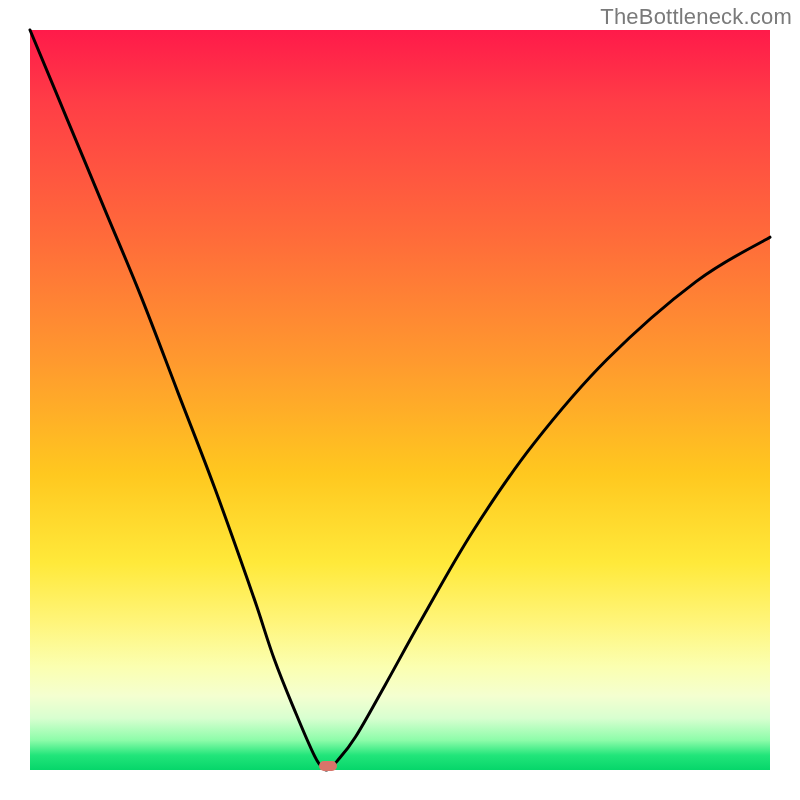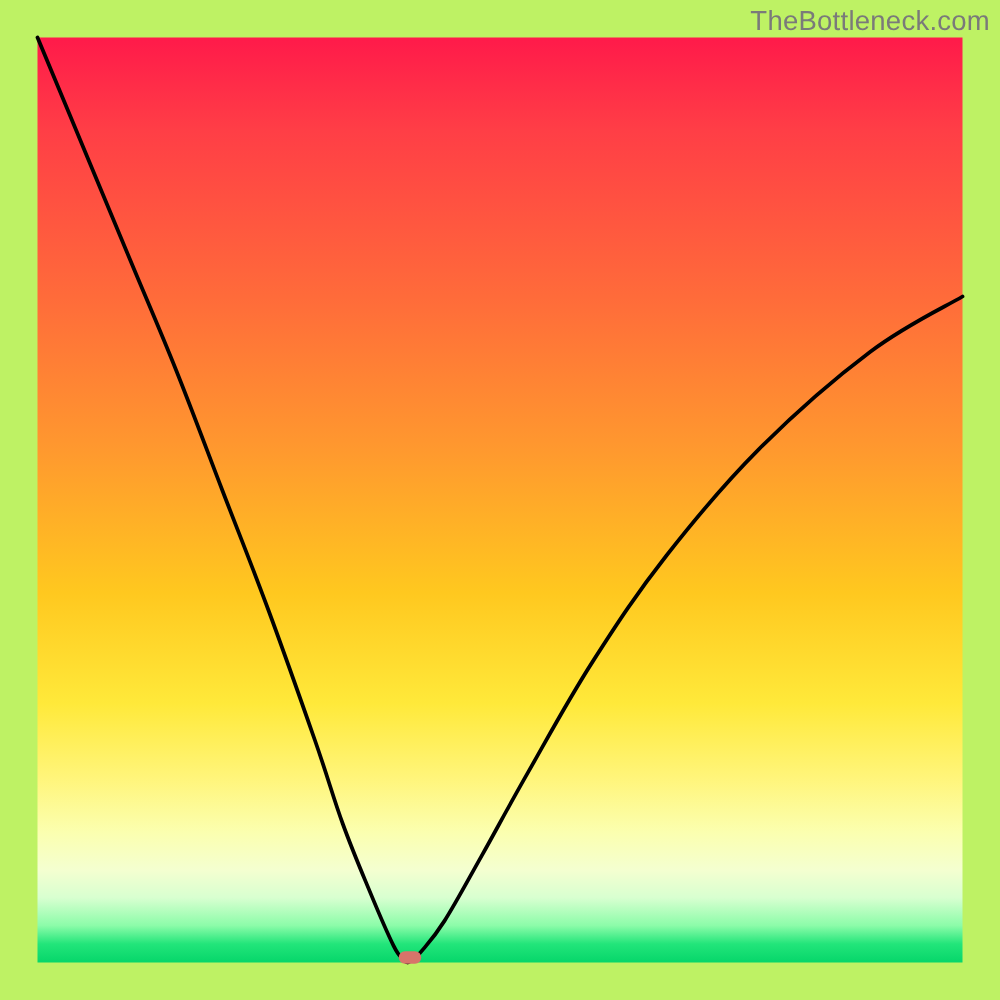--- a/index.html
+++ b/index.html
@@ -8,21 +8,21 @@
     width: 800px;
     height: 800px;
     overflow: hidden;
     background: #000;
     font-family: Arial, Helvetica, sans-serif;
   }
   .frame {
     position: relative;
     width: 800px;
     height: 800px;
-    background: #bef264;
+    background: #ffffff;
   }
   .plot-area {
     position: absolute;
     left: 30px;
     top: 30px;
     width: 740px;
     height: 740px;
     
     background: linear-gradient(
       to bottom,

